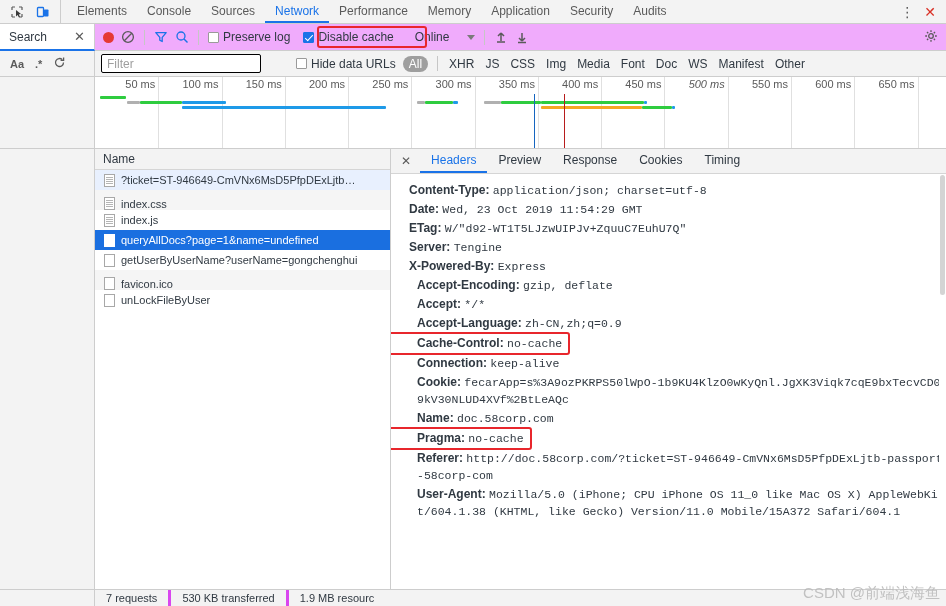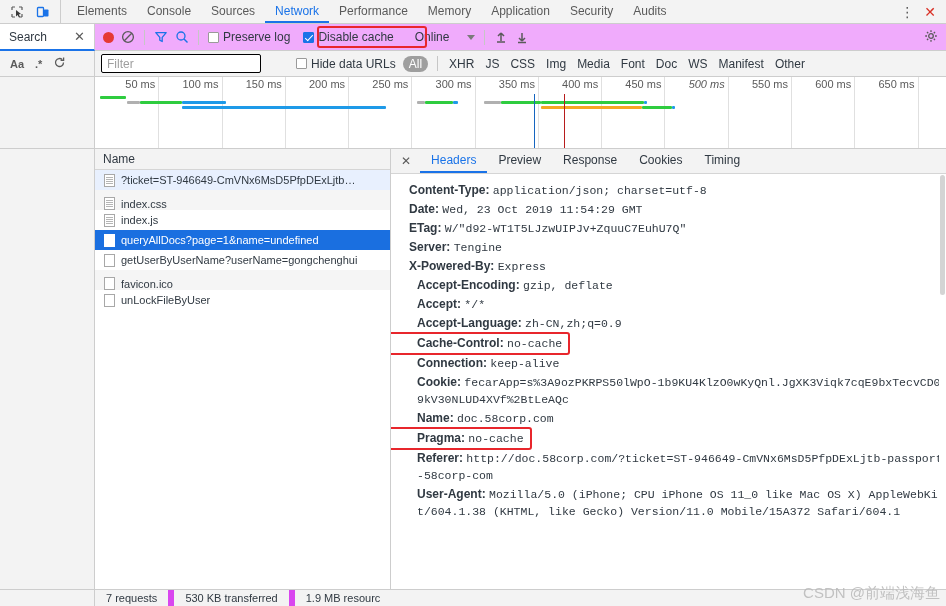--- a/index.html
+++ b/index.html
@@ -116,21 +116,21 @@
   .sec-head b { font-weight:bold;}
   .sec-head .vs { color:#5a5a5a; font-size:11.5px; margin-left:22px; cursor:pointer;}
   .hl-sub { padding-left:26px; }
 
   
   .statusbar {
     position:absolute; left:0; bottom:0; width:946px; height:17px;
     border-top:1px solid #cdcdcd; background:#f3f3f3; display:flex; align-items:center;
   }
   .sb-left { width:95px; border-right:1px solid #cdcdcd; height:17px;}
-  .sb-item { font-size:11px; color:#303942; padding:0 11px; border-right:6px solid #d946ef; line-height:16px;}
+  .sb-item { font-size:11px; color:#303942; padding:0 11px; border-right:3px solid #d946ef; line-height:16px;}
   .watermark {
     position:absolute; right:6px; bottom:3px; font-size:15px; color:#b9b9b9;
     font-family:"Liberation Sans",sans-serif; opacity:.85; pointer-events:none; white-space:nowrap;
   }
   .scrollv { position:absolute; right:0; top:26px; width:7px; bottom:0; background:#fff;}
   .scrollv i { position:absolute; right:1px; top:0; width:5px; height:120px; background:#d4d4d4; border-radius:3px; display:block;}
 </style>
 </head>
 <body>
 

